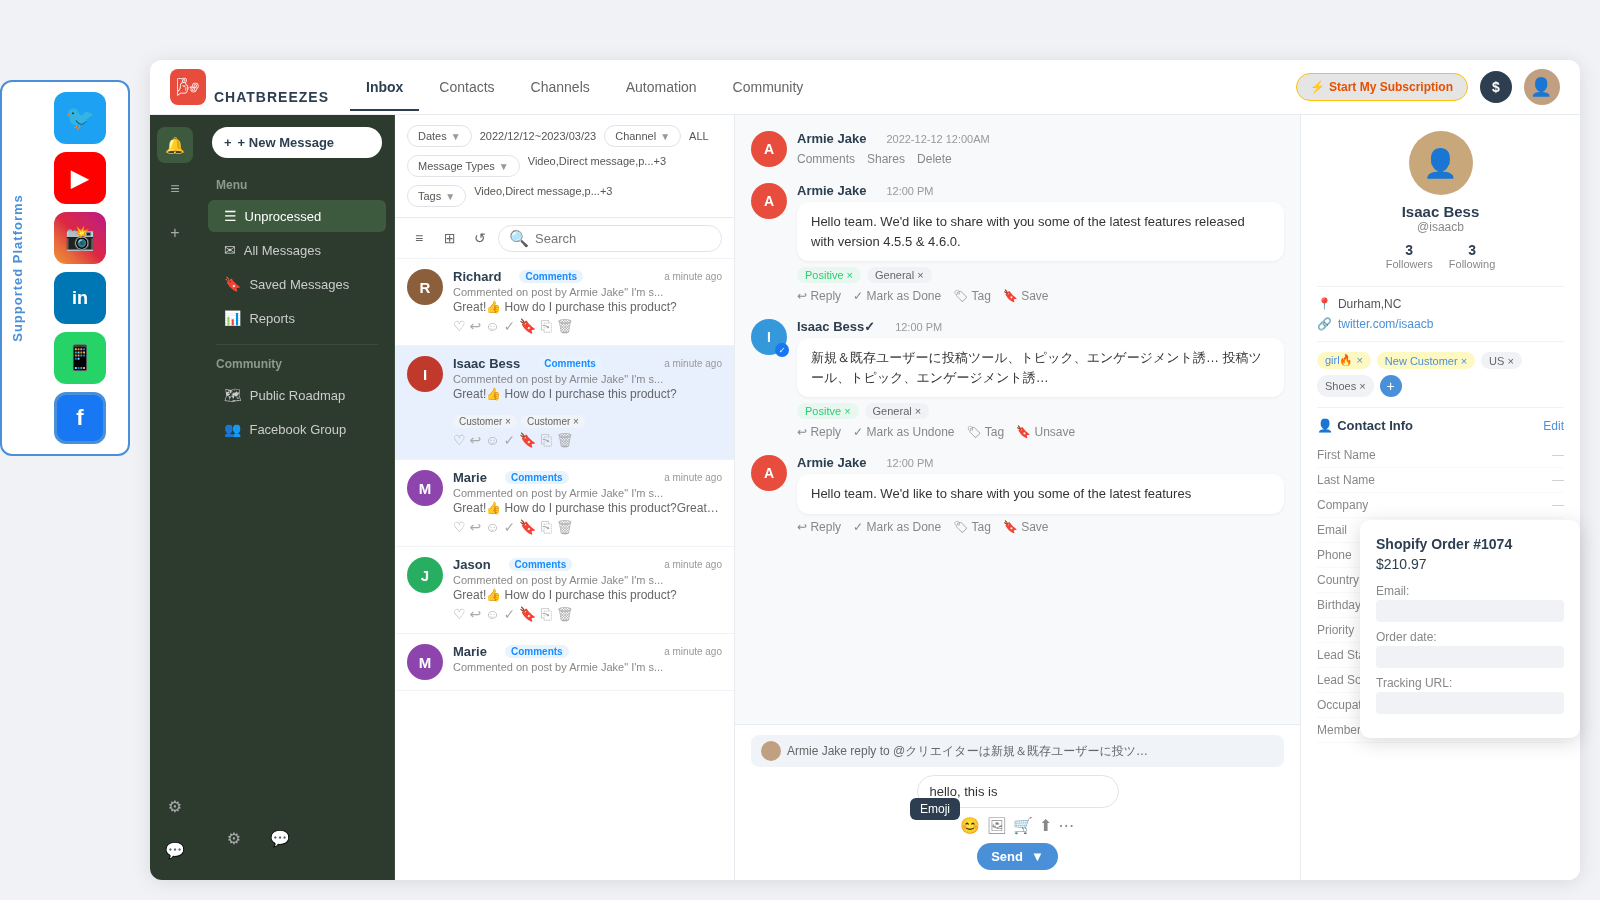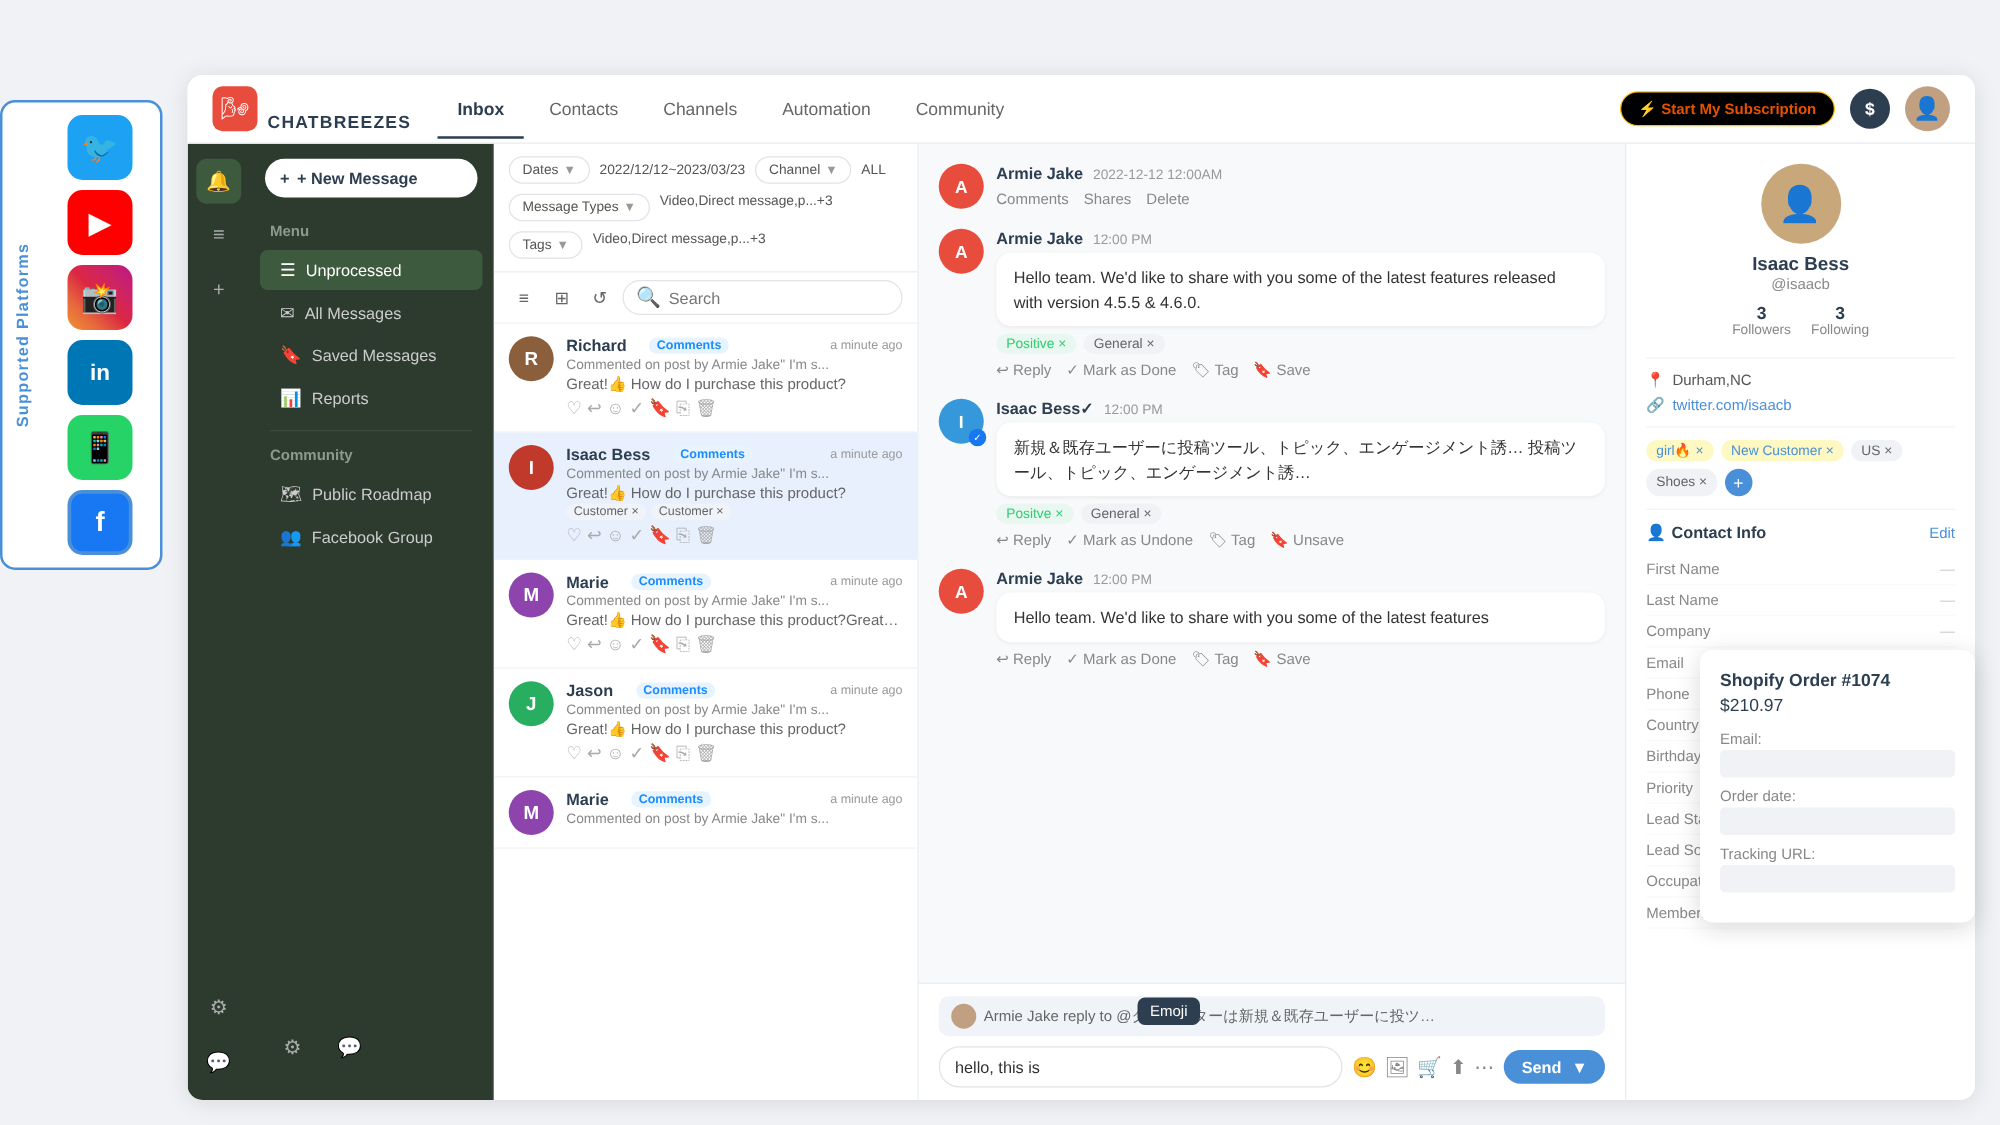--- a/index.html
+++ b/index.html
@@ -52,21 +52,21 @@
       padding: 6px 16px; font-size: 14px; color: #666; cursor: pointer; border-radius: 4px;
       position: relative;
     }
     .nav-tab.active { color: #2c3e50; font-weight: 600; }
     .nav-tab.active::after {
       content: ''; position: absolute; bottom: -10px; left: 0; right: 0; height: 2px; background: #2c3e50;
     }
     .nav-right { display: flex; align-items: center; gap: 12px; margin-left: auto; }
     .subscription-btn {
       display: flex; align-items: center; gap: 6px; padding: 6px 14px;
-      background: #000000; border: 1px solid #ffc107; border-radius: 20px;
+      background: #e5e5e5; border: 1px solid #ffc107; border-radius: 20px;
       font-size: 12px; font-weight: 600; color: #e65100; cursor: pointer;
     }
     .dollar-btn {
       width: 32px; height: 32px; background: #2c3e50; border-radius: 50%;
       display: flex; align-items: center; justify-content: center; color: white; font-weight: 700; font-size: 14px;
     }
     .avatar-btn {
       width: 36px; height: 36px; border-radius: 50%; overflow: hidden; cursor: pointer;
       background: #c0a080; display: flex; align-items: center; justify-content: center; font-size: 18px;
     }
@@ -131,21 +131,21 @@
     .conv-content { flex: 1; min-width: 0; }
     .conv-header { display: flex; align-items: center; gap: 18px; margin-bottom: 2px; }
     .conv-name { font-size: 13px; font-weight: 600; color: #2c3e50; }
     .conv-badge {
       padding: 1px 6px; border-radius: 8px; font-size: 10px; font-weight: 600;
     }
     .badge-comments { background: #e8f4fd; color: #1a8cff; }
     .conv-time { font-size: 10px; color: #999; margin-left: auto; }
     .conv-source { font-size: 11px; color: #888; margin-bottom: 2px; }
     .conv-msg { font-size: 12px; color: #666; white-space: nowrap; overflow: hidden; text-overflow: ellipsis; }
-    .conv-tags { display: flex; gap: 4px; margin-top: 2px; flex-wrap: wrap; }
+    .conv-tags { display: flex; gap: 4px; margin-top: 14px; flex-wrap: wrap; }
     .conv-tag {
       padding: 1px 6px; background: #f0f4f8; border-radius: 10px; font-size: 10px; color: #666;
       display: flex; align-items: center; gap: 2px;
     }
     .conv-actions { display: flex; gap: 4px; margin-top: 4px; }
     .conv-action { font-size: 14px; color: #aaa; cursor: pointer; }
 
     
     .chat-panel {
       flex: 1; display: flex; flex-direction: column; background: #f8f9fa; overflow: hidden;
@@ -154,21 +154,21 @@
     .chat-tool-btn { width: 28px; height: 28px; display: flex; align-items: center; justify-content: center; cursor: pointer; color: #666; font-size: 14px; }
 
     .chat-messages { flex: 1; overflow-y: auto; padding: 16px; display: flex; flex-direction: column; gap: 16px; }
 
     .msg-group { display: flex; gap: 10px; align-items: flex-start; }
     .msg-avatar {
       width: 36px; height: 36px; border-radius: 50%; flex-shrink: 0;
       display: flex; align-items: center; justify-content: center; font-size: 14px; font-weight: 600; color: white;
     }
     .msg-content { flex: 1; }
-    .msg-header { display: flex; align-items: flex-end; gap: 8px; margin-bottom: 4px; }
+    .msg-header { display: flex; align-items: center; gap: 20px; margin-bottom: 4px; }
     .msg-name { font-size: 13px; font-weight: 600; color: #2c3e50; }
     .msg-time { font-size: 11px; color: #999; }
     .msg-bubble {
       background: white; border-radius: 12px; padding: 10px 14px; font-size: 13px;
       color: #333; line-height: 1.5; box-shadow: 0 1px 3px rgba(0,0,0,0.06);
       max-width: 100%;
     }
     .play-btn {
       width: 36px; height: 36px; background: rgba(255,255,255,0.9); border-radius: 50%;
       display: flex; align-items: center; justify-content: center; font-size: 14px; color: #333;
@@ -189,21 +189,21 @@
 
     
     .chat-input-area {
       padding: 10px 16px; background: white; border-top: 1px solid #e8ecf0;
     }
     .reply-preview {
       background: #f0f4f8; border-radius: 8px; padding: 6px 10px; margin-bottom: 8px;
       font-size: 12px; color: #666; display: flex; align-items: center; gap: 6px;
     }
     .reply-avatar { width: 20px; height: 20px; border-radius: 50%; background: #c0a080; }
-    .input-row { display: flex; align-items: center; gap: 8px; }
+    .input-row { display: flex; align-items: center; gap: 8px; flex-direction: column; }
     .input-field {
       flex: 1; padding: 8px 12px; border: 1px solid #e0e4e8; border-radius: 20px;
       font-size: 13px; color: #333; outline: none;
     }
     .emoji-popup {
       position: absolute; background: #2c3e50; color: white; padding: 4px 10px;
       border-radius: 6px; font-size: 12px; bottom: 60px; left: 760px;
     }
     .input-tools { display: flex; gap: 6px; align-items: center; }
     .input-tool { font-size: 16px; color: #888; cursor: pointer; }

